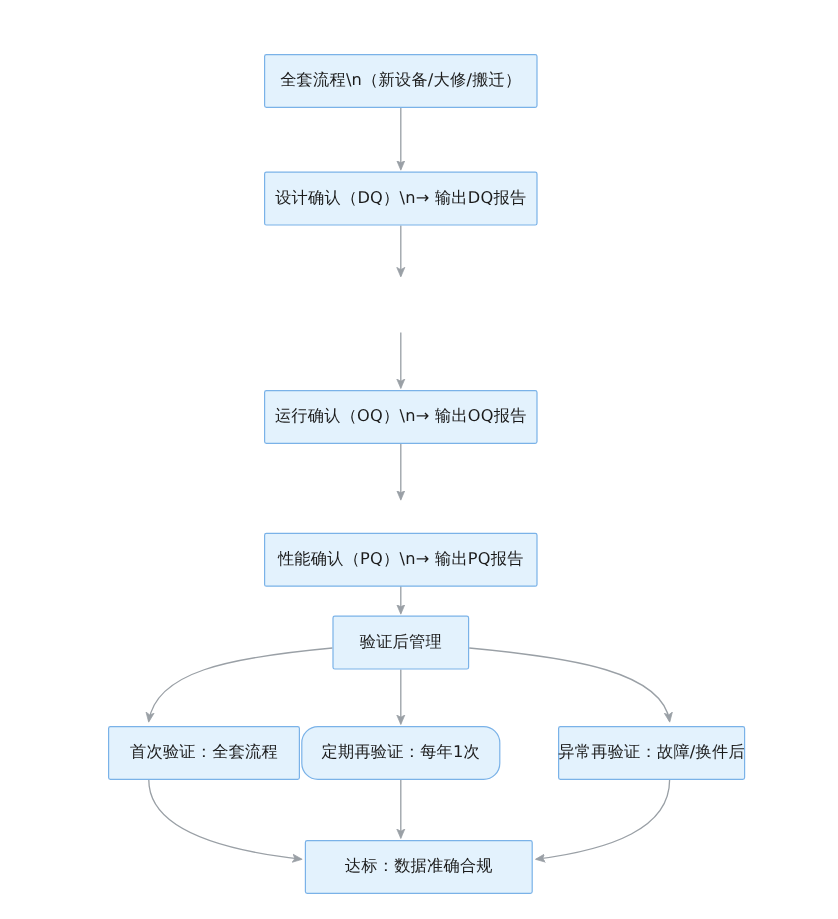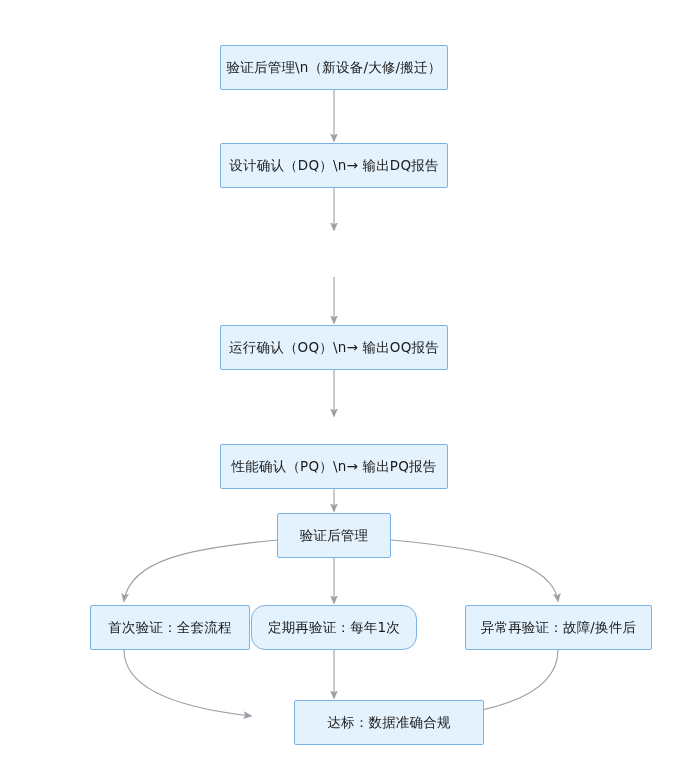--- a/index.html
+++ b/index.html
@@ -75,21 +75,21 @@
       <path d="M334,558 L334,603"></path>
       <path d="M391,540 C478,548 552,560 558,601"></path>
 
       <path d="M124,650 C124,690 180,708 251,716"></path>
       <path d="M334,650 L334,698"></path>
       <path d="M558,650 C558,690 510,708 447,716"></path>
     </g>
   </svg>
 
   <div class="node" style="left:220px; top:45px; width:228px; height:45px;">
-    <span class="node-label">验证后管理\n（新设备/大修/搬迁）</span>
+    <span class="node-label">全套流程\n（新设备/大修/搬迁）</span>
   </div>
 
   <div class="node" style="left:220px; top:143px; width:228px; height:45px;">
     <span class="node-label">设计确认（DQ）\n→ 输出DQ报告</span>
   </div>
 
 
   <div class="node" style="left:220px; top:325px; width:228px; height:45px;">
     <span class="node-label">运行确认（OQ）\n→ 输出OQ报告</span>
   </div>
@@ -103,21 +103,21 @@
   </div>
 
   <div class="node" style="left:44px; top:605px; width:160px; height:45px;margin-left:46px;">
     <span class="node-label">首次验证：全套流程</span>
   </div>
 
   <div class="node" style="left:251px; top:605px; width:166px; height:45px;border-radius:14px;">
     <span class="node-label">定期再验证：每年1次</span>
   </div>
 
-  <div class="node" style="left:465px; top:605px; width:187px; height:45px;">
+  <div class="node" style="left:465px; top:605px; width:156px; height:45px;">
     <span class="node-label">异常再验证：故障/换件后</span>
   </div>
 
-  <div class="node" style="left:254px; top:700px; width:190px; height:45px;margin-left:40px;">
+  <div class="node" style="left:254px; top:700px; width:190px; height:45px;">
     <span class="node-label">达标：数据准确合规</span>
   </div>
 
 </div>
 
 </body></html>

